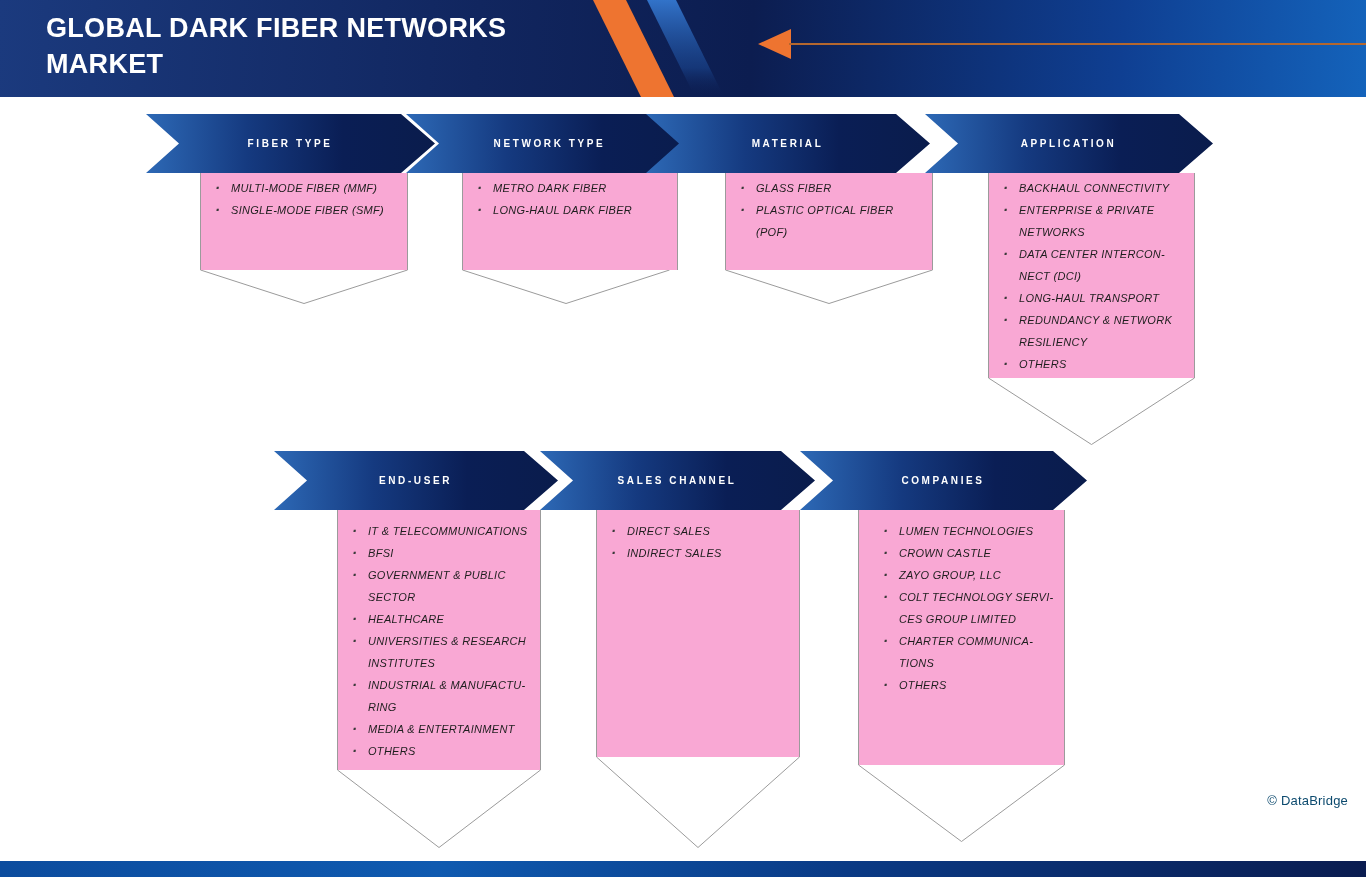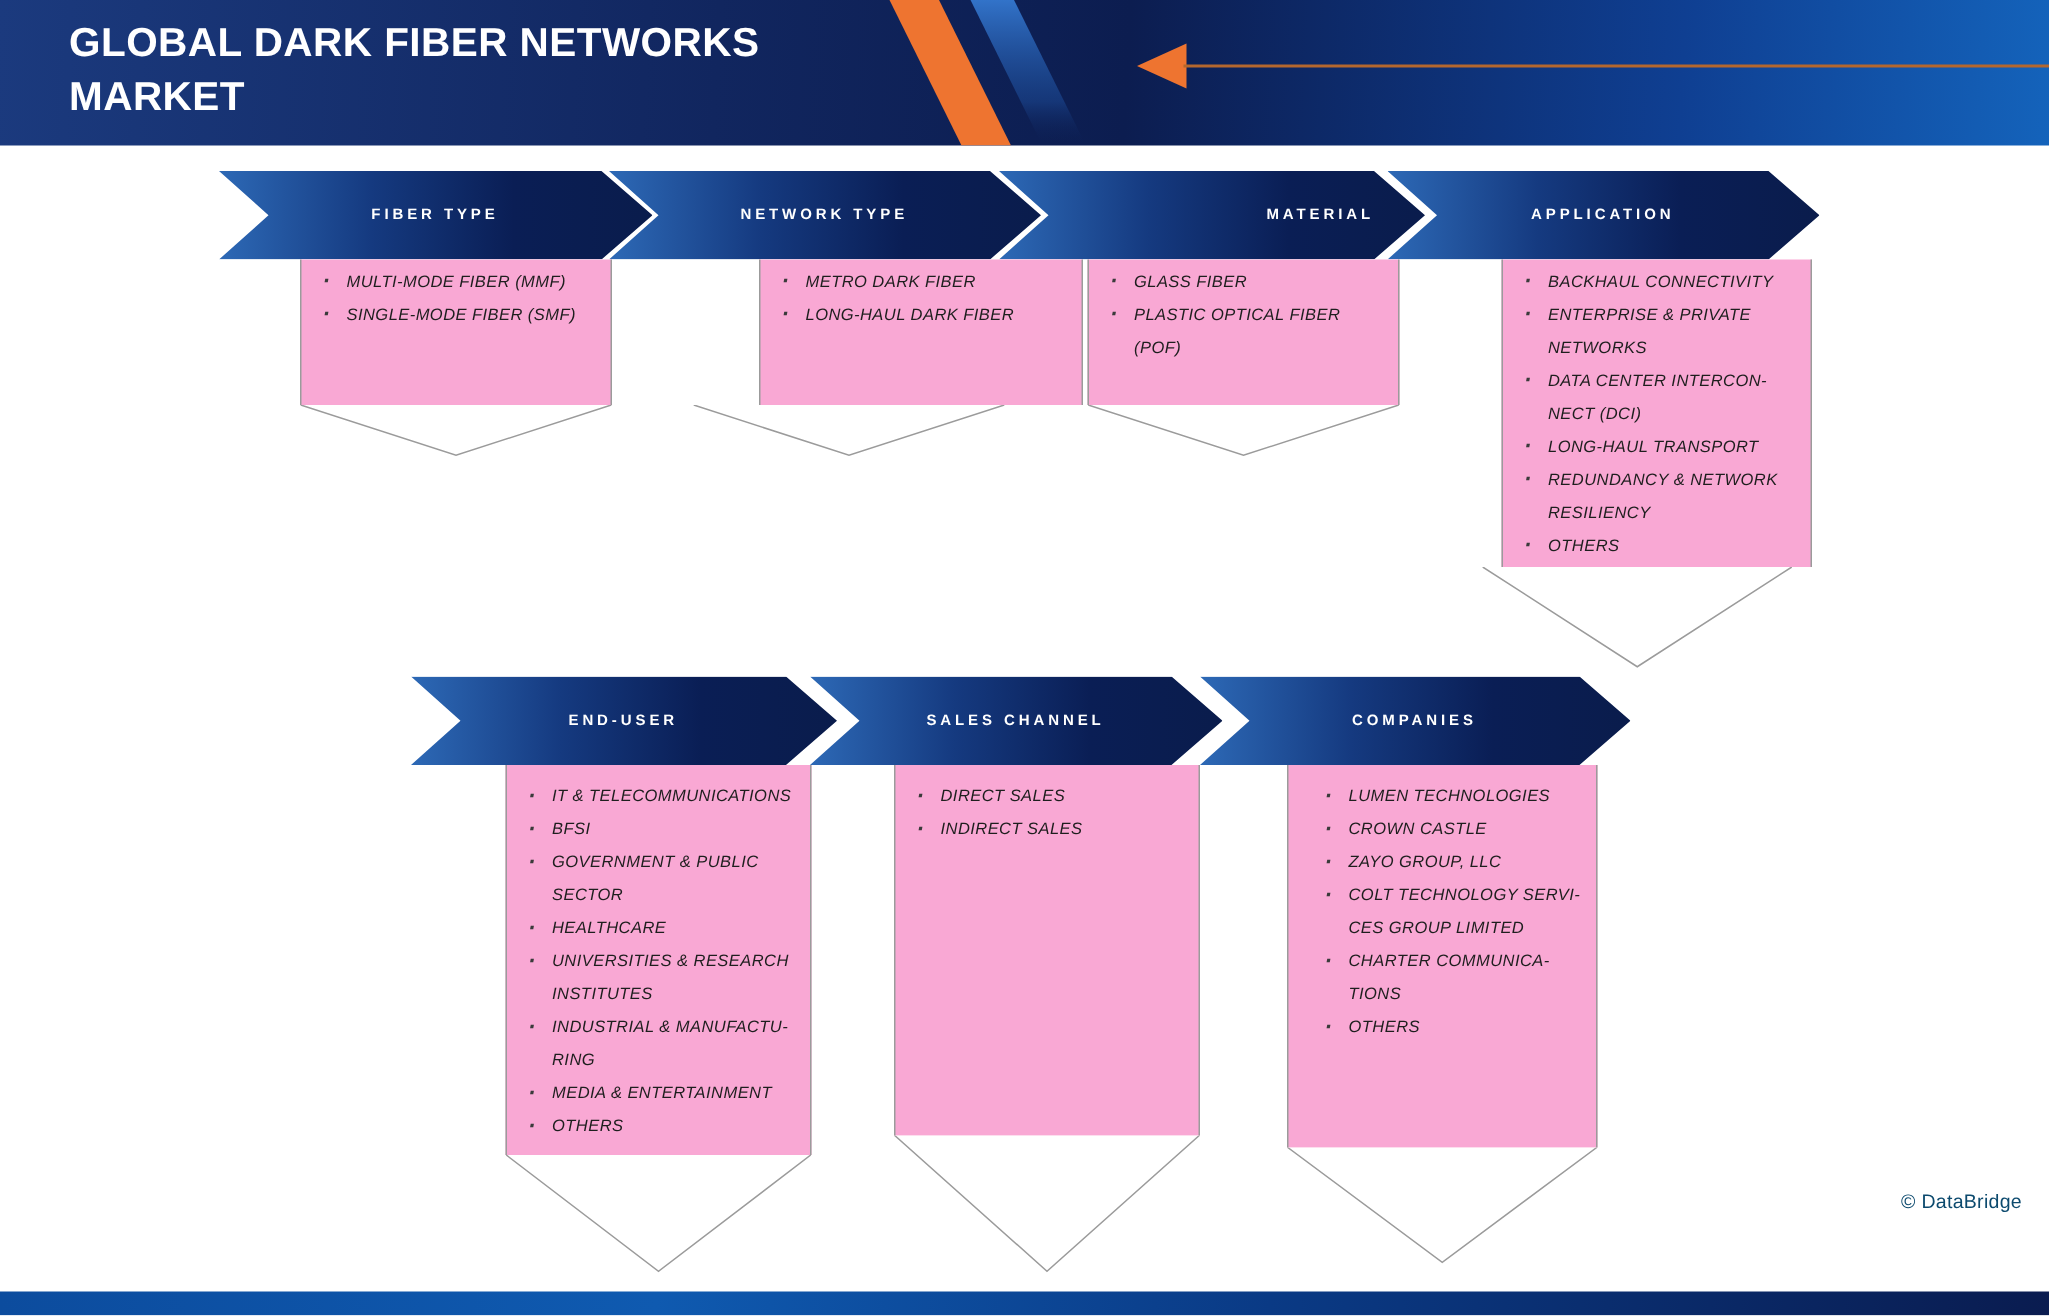--- a/index.html
+++ b/index.html
@@ -30,35 +30,35 @@
   
   .arrow{
     position:absolute;height:59px;display:flex;align-items:center;justify-content:center;
     padding-left:33px;padding-right:34px;box-sizing:border-box;
     color:#fff;font-weight:700;font-size:10px;letter-spacing:2.6px;white-space:nowrap;
     background:linear-gradient(90deg,#2d69b6 0%,#153a80 35%,#0a1e55 68%,#0a1c4c 100%);
     clip-path:polygon(0 0, calc(100% - 34px) 0, 100% 50%, calc(100% - 34px) 100%, 0 100%, 33px 50%);
   }
   .a1{left:146px;top:114px;width:289px;}
   .a2{left:406px;top:114px;width:288px;}
-  .a3{left:666px;top:114px;width:284px;justify-content:flex-end;}
+  .a3{left:646px;top:114px;width:284px;}
   .a4{left:925px;top:114px;width:288px;text-align:right;}
   .a5{left:274px;top:451px;width:284px;}
   .a6{left:540px;top:451px;width:275px;}
   .a7{left:800px;top:451px;width:287px;}
 
   
   .pennant{
     position:absolute;background:#f9a8d4;box-sizing:border-box;
     border-left:1px solid #9b9b9b;border-right:1px solid #9b9b9b;font-style:italic;
   }
   .p1{left:200px;top:173px;width:208px;height:97px;}
-  .p2{left:462px;top:173px;width:216px;height:97px;margin-left:44px;}
+  .p2{left:462px;top:173px;width:216px;height:97px;}
   .p3{left:725px;top:173px;width:208px;height:97px;}
-  .p4{left:988px;top:173px;width:207px;height:205px;margin-left:13px;}
+  .p4{left:988px;top:173px;width:207px;height:205px;}
   .p5{left:337px;top:510px;width:204px;height:260px;}
   .p6{left:596px;top:510px;width:204px;height:247px;}
   .p7{left:858px;top:510px;width:207px;height:255px;}
   .vtip{position:absolute;display:block;}
   .v1{left:200px;top:270px;}
   .v2{left:462px;top:270px;}
   .v3{left:725px;top:270px;}
   .v4{left:988px;top:378px;}
   .v5{left:337px;top:770px;}
   .v6{left:596px;top:757px;}

